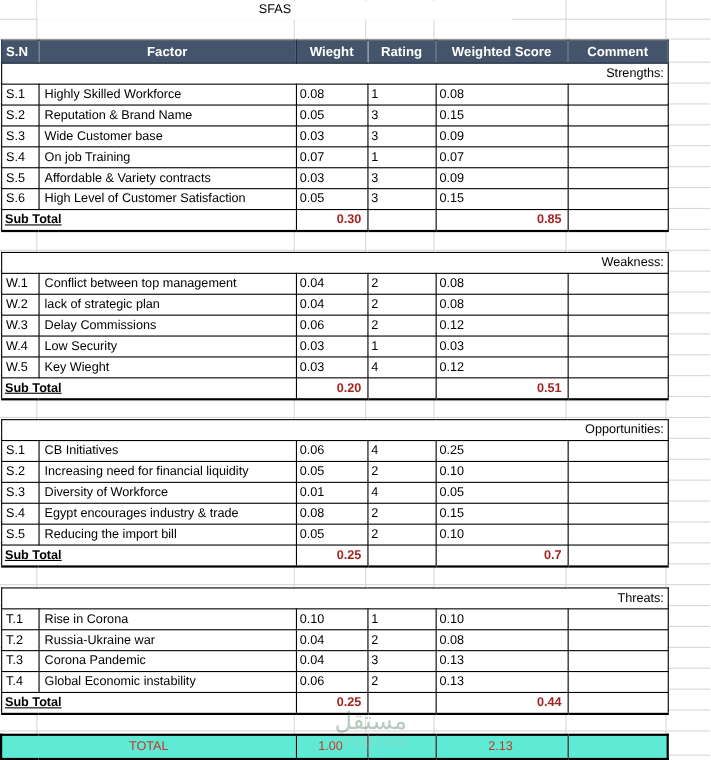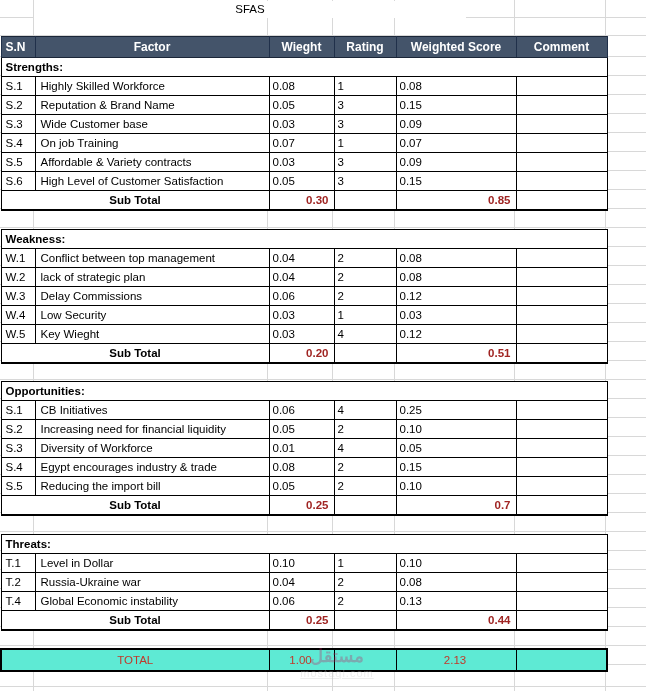--- a/index.html
+++ b/index.html
@@ -90,22 +90,22 @@
     height: 21px;
     line-height: 20px;
     border: 1px solid #20304a;
     border-top: 1.5px solid #1b2638;
     border-bottom: 1.5px solid #1b2638;
   }
   tr.head td.sn-h { text-align: left; padding-left: 4px; }
 
   
   tr.section td {
-    font-weight: bold;
-    text-align: left;
+    font-weight: normal;
+    text-align: right;
     border-left: 1.2px solid #000;
     border-right: 1.2px solid #000;
     border-top: 1.2px solid #000;
     border-bottom: 1px solid #000;
     padding-left: 4px;
   }
 
   
   tr.item td {
     border: 1px solid #000;
@@ -114,21 +114,21 @@
   tr.item td.fac  { text-align: left;  padding-left: 5px; }
   tr.item td.num  { padding-right: 5px; }
   tr.item td.com  { }
 
   
   tr.subtotal td {
     font-weight: bold;
     border: 1px solid #000;
     border-bottom: 2px solid #000;
   }
-  tr.subtotal td.lbl { text-align: center; }
+  tr.subtotal td.lbl { text-align: left; text-decoration: underline; }
   tr.subtotal td.num {
     text-align: right;
     padding-right: 5px;
     color: #a02523;
   }
   tr.subtotal td.blankcell { }
   tr.subtotal td.merged-left {
     border-right: none;
   }
 
@@ -162,24 +162,24 @@
     left: 262px;
     top: 646px;
     width: 150px;
     height: 42px;
     z-index: 6;
     pointer-events: none;
     text-align: center;
     opacity: 0.30;
   }
   #watermark .wm-ar {
-    font-size: 18px;
-    color: #be185d;
+    font-size: 22px;
+    color: #14532d;
     line-height: 20px;
-    font-weight: bold;
+    font-weight: normal;
     letter-spacing: 1px;
   }
   #watermark .wm-en {
     font-size: 11px;
     color: #c4c4c4;
     line-height: 14px;
     letter-spacing: 1px;
     text-decoration: underline;
   }
 </style>
@@ -433,32 +433,40 @@
           <td></td>
           <td></td>
           <td></td>
           <td></td>
         </tr>
         <tr class="section">
           <td colspan="6">Threats:</td>
         </tr>
         <tr class="item">
           <td class="sn">T.1</td>
-          <td class="fac">Level in Dollar</td>
+          <td class="fac">Rise in Corona</td>
           <td class="num">0.10</td>
           <td class="num">1</td>
           <td class="num">0.10</td>
           <td class="com"></td>
         </tr>
         <tr class="item">
           <td class="sn">T.2</td>
           <td class="fac"> Russia-Ukraine war</td>
           <td class="num">0.04</td>
           <td class="num">2</td>
           <td class="num">0.08</td>
+          <td class="com"></td>
+        </tr>
+        <tr class="item">
+          <td class="sn">T.3</td>
+          <td class="fac">Corona Pandemic</td>
+          <td class="num">0.04</td>
+          <td class="num">3</td>
+          <td class="num">0.13</td>
           <td class="com"></td>
         </tr>
         <tr class="item">
           <td class="sn">T.4</td>
           <td class="fac">Global Economic instability</td>
           <td class="num">0.06</td>
           <td class="num">2</td>
           <td class="num">0.13</td>
           <td class="com"></td>
         </tr>

